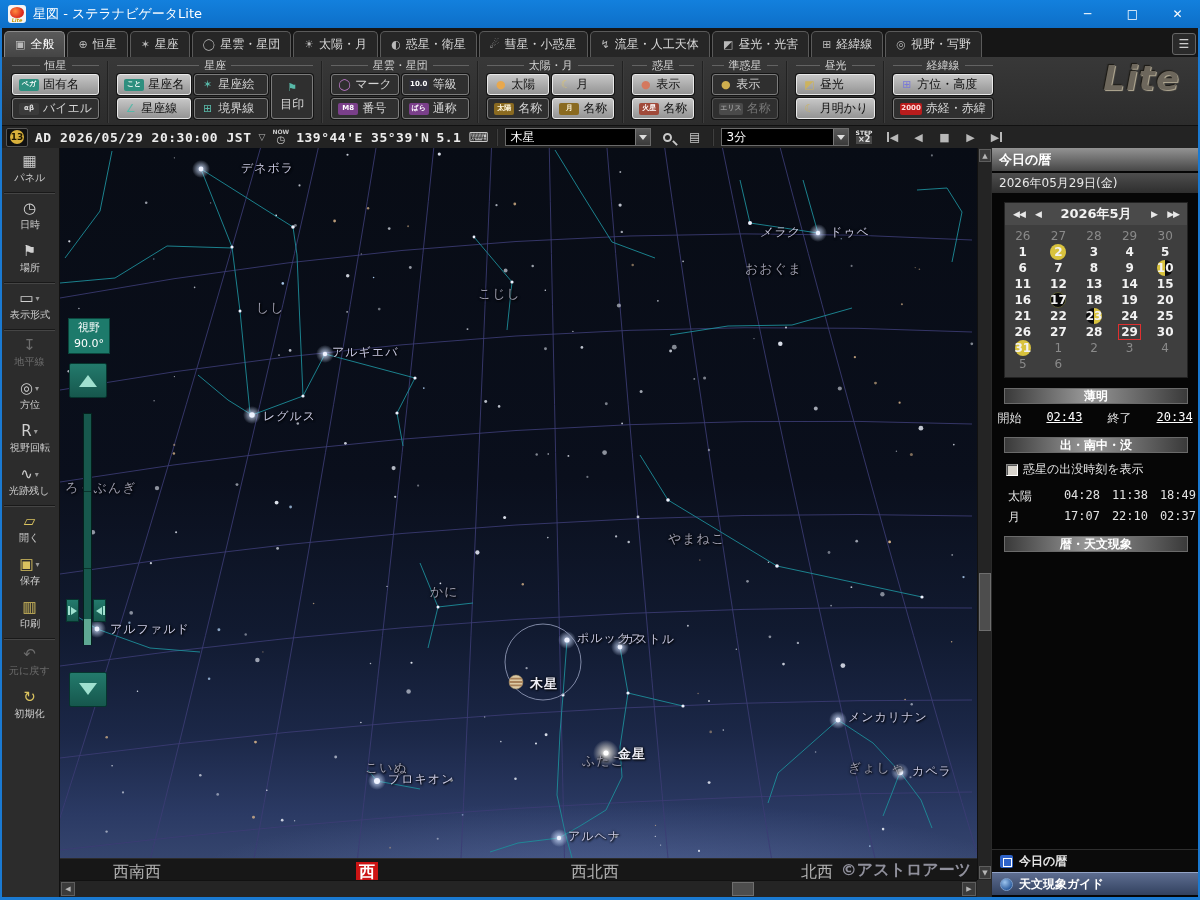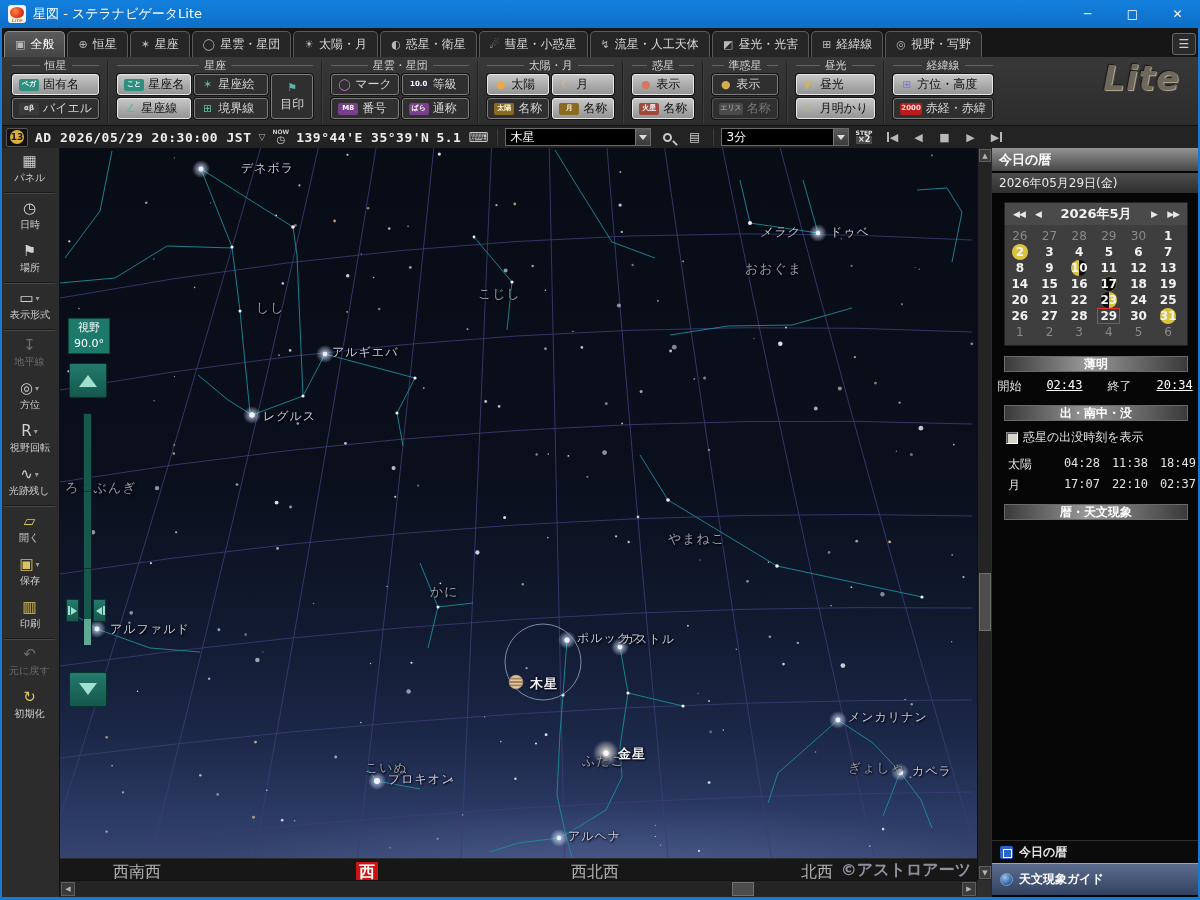--- a/index.html
+++ b/index.html
@@ -102,42 +102,42 @@
 #vscroll .sarr{left:1px;width:12px;height:13px}
 #hscroll .sarr{top:1px;width:14px;height:14px}
 .sthumb{position:absolute;background:#4d4d4d;border:1px solid #6e6e6e}
 
 #rpanel{position:absolute;left:991px;top:148px;width:207px;height:749px;background:#060606;border-left:1px solid #2a2a2a;color:#e2e2e2;font-size:12px}
 #rp-title{height:23px;background:linear-gradient(#939393,#474747);color:#fff;font-weight:bold;font-size:13px;line-height:23px;padding-left:7px}
 #rp-date{height:20px;margin-top:2px;background:linear-gradient(#4e4e4e,#2e2e2e);line-height:20px;padding-left:7px;color:#e8e8e8}
 #calbox{margin:9px 10px 0 12px;background:#3e3e3e;border:1px solid #222;box-shadow:inset 0 1px 0 #555}
 #calnav{position:relative;height:22px;background:#4a4a4a;color:#f2f2f2;text-align:center;font-weight:bold;font-size:13px;line-height:22px}
 .cnav{position:absolute;top:0;font-size:9px;font-weight:bold;color:#e8e8e8;letter-spacing:-1px}
-#calgrid{display:grid;grid-template-columns:repeat(6,1fr);padding:3px 4px 5px 0}
+#calgrid{display:grid;grid-template-columns:repeat(5,1fr);padding:3px 4px 5px 0}
 .cday{position:relative;height:16px;display:flex;align-items:center;justify-content:center;font-size:12px;font-weight:bold;color:#f2f2f2}
 .cday.out{color:#8a8a8a;font-weight:normal}
 .cday .num{position:relative;z-index:2;padding:0 2px}
 .cday.sel .num{border:1px solid #e03030}
 .moon{position:absolute;z-index:1;width:16px;height:16px;border-radius:50%}
 .moon.full{background:#d9c33e}
 .moon.last{background:linear-gradient(90deg,#d9c33e 50%,#0c0c0c 50%)}
 .moon.first{background:linear-gradient(90deg,#0c0c0c 50%,#d9c33e 50%)}
 .moon.new{background:#0a0a0a;border:1px solid #5a5a32}
 .shead{height:16px;margin:10px 10px 0 12px;background:linear-gradient(90deg,#3a3a3a,#989898 45%,#3a3a3a);border:1px solid #6a6a6a;color:#fff;text-align:center;font-size:12px;font-weight:bold;line-height:14px}
 #twrow{display:flex;justify-content:center;gap:25px;margin-top:6px}
 #twrow .tv{text-decoration:underline;color:#fff}
 #cbrow{display:flex;align-items:center;gap:5px;margin:8px 0 0 14px}
 #cbox{width:12px;height:12px;background:#d8d4cc;border:1px solid #888;border-right-color:#fff;border-bottom-color:#fff;box-shadow:inset 1px 1px 0 #555}
 #rsrows{margin:10px 0 0 16px}
 .rsrow{display:grid;grid-template-columns:44px 48px 48px 48px;margin-bottom:4px}
 .rsrow .tm{text-align:right}
 #phen{margin:8px 0 0 14px;line-height:16px}
 #rp-bottom{position:absolute;left:0;bottom:2px;width:100%}
 .rbitem{height:23px;display:flex;align-items:center;gap:6px;padding-left:8px;background:#0b0b0b;border-top:1px solid #2e2e2e;color:#e5e5e5;font-weight:bold;font-size:12px}
-.rbitem.sel{background:linear-gradient(#5d6d90,#32415f);border-top:1px solid #93a4c6;color:#fff;height:32px}
+.rbitem.sel{background:linear-gradient(#5d6d90,#32415f);border-top:1px solid #93a4c6;color:#fff;height:23px}
 .ic-cal{width:13px;height:13px;background:#2e63c8;border-radius:2px;position:relative}
 .ic-cal::after{content:"";position:absolute;left:3px;top:3px;width:7px;height:7px;border:1px solid #fff}
 .ic-globe{width:13px;height:13px;border-radius:50%;background:radial-gradient(circle at 35% 30%,#9cc4ee,#2a5a9c 75%);border:1px solid #7a9cc8}
 
 .bstrip{position:absolute;background:#1a7ad2;z-index:30}
 </style>
 </head>
 <body>
 
 <div id="win">

